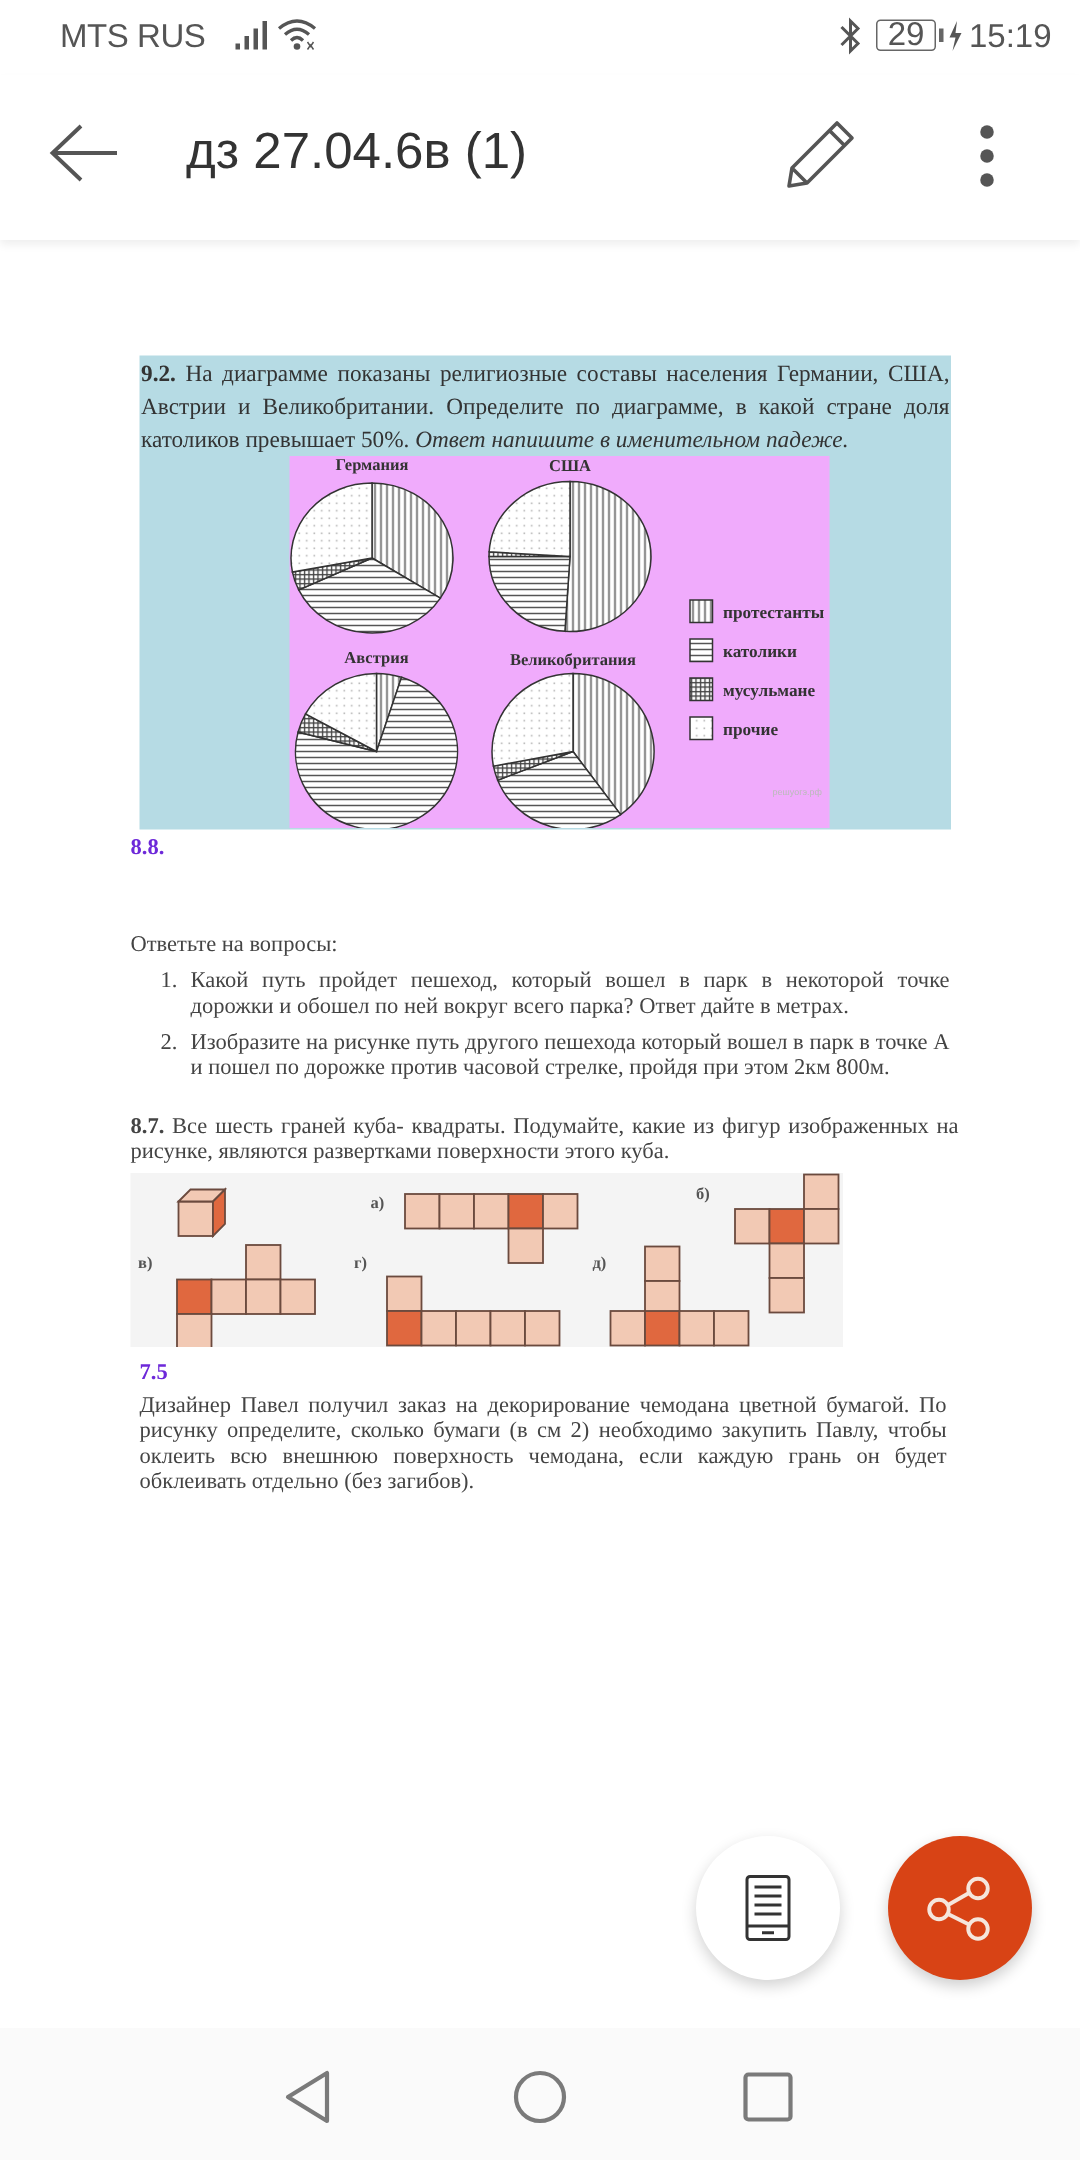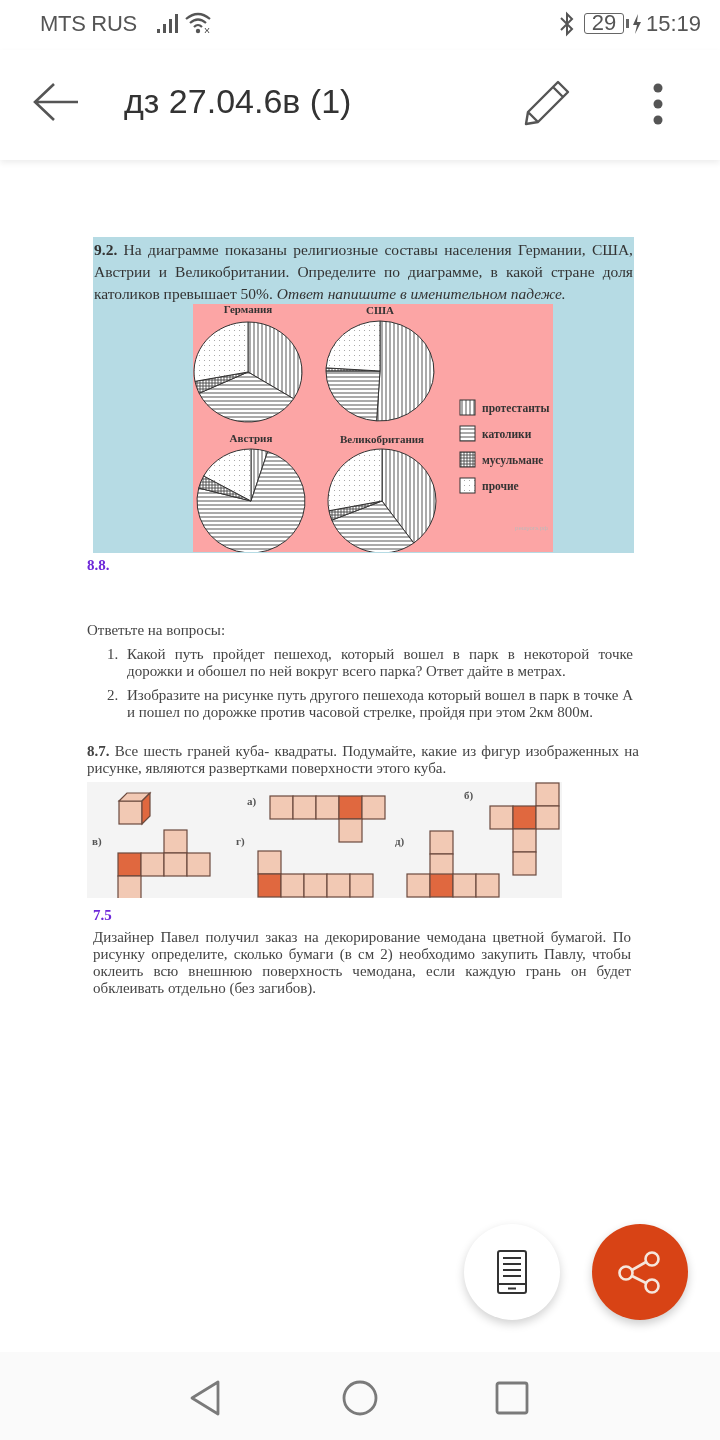--- a/index.html
+++ b/index.html
@@ -23,21 +23,21 @@
   .doc-title { position: absolute; left: 124px; top: 32px; font-size: 34px; color: #333; }
   .edit-btn { position: absolute; left: 520px; top: 28px; width: 52px; height: 52px; cursor: pointer; }
   .more-btn { position: absolute; left: 640px; top: 30px; width: 36px; height: 48px; cursor: pointer; }
 
   
   .doc { position: absolute; top: 160px; left: 0; width: 720px; height: 1190px; background: #fff; font-family: "Liberation Serif", serif; color: #333; margin-top: 45px; }
   .hl-block { position: absolute; left: 93px; top: 32px; width: 541px; height: 316px; background: #b6dbe4; }
   .hl-text { position: absolute; left: 93px; top: 34px; width: 541px; font-size: 15.5px; line-height: 22px; text-align: justify; padding: 0 1px; color: #333; }
   .hl-text b { font-weight: bold; }
   .hl-text i { font-style: italic; }
-  .chart-box { position: absolute; left: 193px; top: 99px; width: 360px; height: 248px; background: #fca5a5; }
+  .chart-box { position: absolute; left: 193px; top: 99px; width: 360px; height: 248px; background: #f0abfc; }
   .chart-box svg { position: absolute; left: 0; top: 0; }
 
   .sec-title { position: absolute; font-weight: bold; font-size: 15px; color: #6d28d9; }
   .para { position: absolute; font-size: 15px; line-height: 17px; color: #444; text-align: justify; }
   .list-item { position: absolute; font-size: 15px; line-height: 17px; color: #444; text-align: justify; }
   .list-num { position: absolute; left: -20px; }
 
   .cube-fig { position: absolute; left: 87px; top: 577px; width: 475px; height: 116px; background: #f4f4f4; }
   .suitcase-fig { position: absolute; left: 88px; top: 792px; width: 300px; height: 120px; }
 

